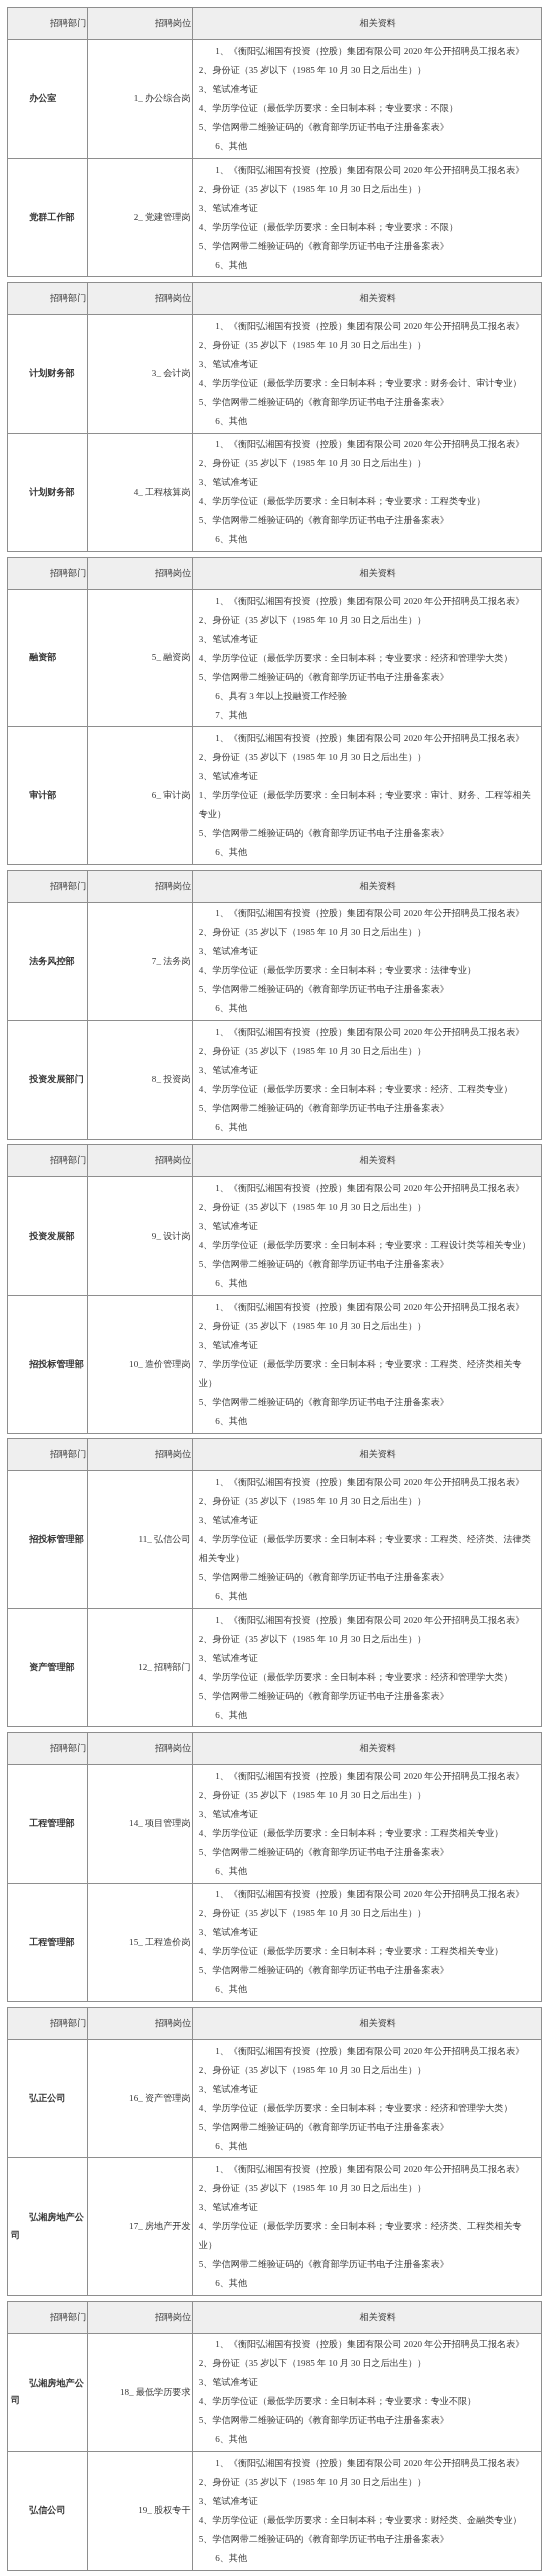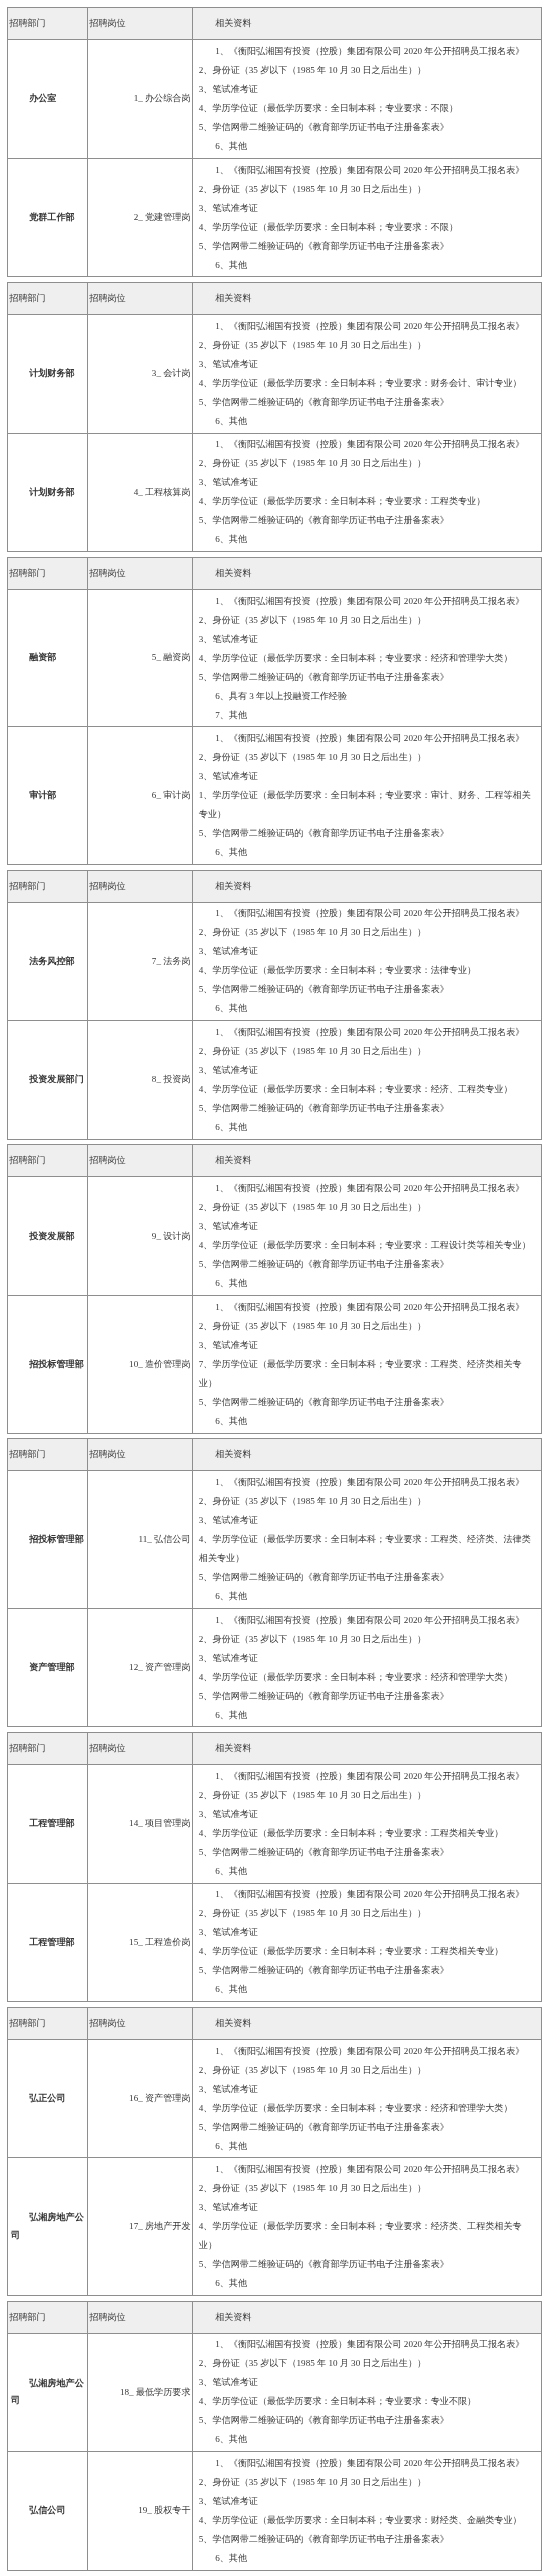--- a/index.html
+++ b/index.html
@@ -12,22 +12,22 @@
     margin:0 0 4.6px 0;
   }
   th, td { border:0.9px solid #8e8e8e; }
   th {
     background:#efefef;
     font-weight:normal;
     font-size:9.1px;
     height:29px;
     color:#373737;
   }
-  th.c1, th.c2 { text-align:left;margin-top:16px; }
-  th.c3 { text-align:left; padding-left:5.5px; text-indent:1.8em; }
+  th.c1, th.c2 { text-align:right;margin-top:16px; }
+  th.c3 { text-align:center; padding-left:5.5px; text-indent:1.8em; }
   td { font-size:9.1px; vertical-align:middle; }
   td.dept {
     text-align:left;
     padding:1.8px 2.7px;
     text-indent:2em;
     line-height:17.4px;
     font-weight:bold;
   }
   td.pos {
     text-align:right;
@@ -264,21 +264,21 @@
             <div class="mline ind">1、《衡阳弘湘国有投资（控股）集团有限公司 2020 年公开招聘员工报名表》</div>
             <div class="mline">2、身份证（35 岁以下（1985 年 10 月 30 日之后出生））</div>
             <div class="mline">3、笔试准考证</div>
             <div class="mline">4、学历学位证（最低学历要求：全日制本科；专业要求：工程类、经济类、法律类相关专业）</div>
             <div class="mline">5、学信网带二维验证码的《教育部学历证书电子注册备案表》</div>
             <div class="mline ind">6、其他</div>
           </td>
         </tr>
         <tr>
           <td class="dept">资产管理部</td>
-          <td class="pos">12_ 资产管理岗</td>
+          <td class="pos">12_ 招聘部门</td>
           <td class="mat">
             <div class="mline ind">1、《衡阳弘湘国有投资（控股）集团有限公司 2020 年公开招聘员工报名表》</div>
             <div class="mline">2、身份证（35 岁以下（1985 年 10 月 30 日之后出生））</div>
             <div class="mline">3、笔试准考证</div>
             <div class="mline">4、学历学位证（最低学历要求：全日制本科；专业要求：经济和管理学大类）</div>
             <div class="mline">5、学信网带二维验证码的《教育部学历证书电子注册备案表》</div>
             <div class="mline ind">6、其他</div>
           </td>
         </tr>
       </tbody>

